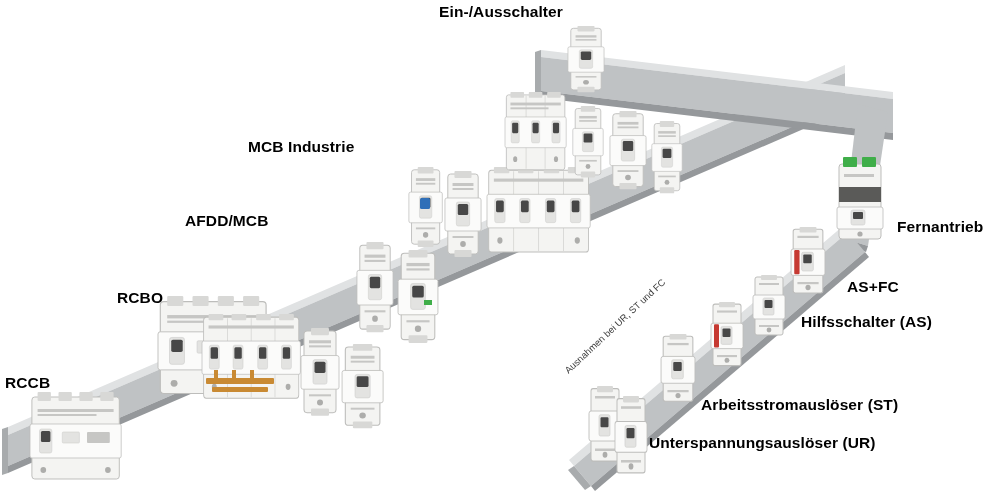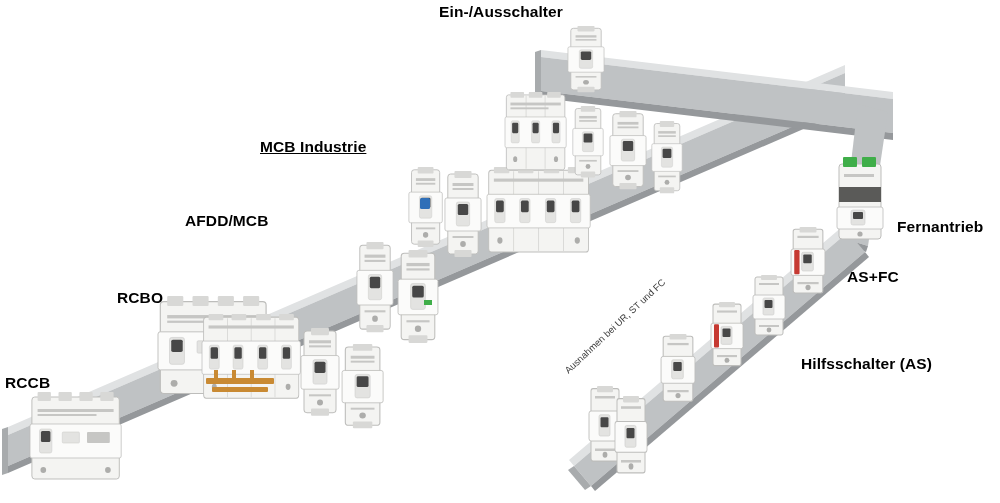--- a/index.html
+++ b/index.html
@@ -205,22 +205,24 @@
       <use href="#auxRed" transform="translate(790,227) scale(1.06,1.1)"></use>
       <use href="#aux" transform="translate(752,275)"></use>
       <use href="#auxRed" transform="translate(710,302) scale(1.0,1.06)"></use>
       <use href="#aux" transform="translate(660,334) scale(1.06,1.12)"></use>
       <use href="#aux" transform="translate(588,386) scale(1.0,1.25)"></use>
       <use href="#aux" transform="translate(614,396) scale(1.0,1.28)"></use>
     </g>
   </svg>
 
   <div class="lbl center" style="left:430px; top:3px; width:142px;">Ein-/Ausschalter</div>
-  <div class="lbl" style="left:260px; top:138px;text-decoration:underline;">MCB Industrie</div>
+  <div class="lbl" style="left:248px; top:138px;">MCB Industrie</div>
   <div class="lbl" style="left:185px; top:212px;">AFDD/MCB</div>
   <div class="lbl" style="left:117px; top:289px;text-align:center;">RCBO</div>
   <div class="lbl" style="left:5px; top:358px;margin-top:16px;">RCCB</div>
   <div class="lbl" style="left:897px; top:218px;text-align:right;">Fernantrieb</div>
-  <div class="lbl" style="left:847px; top:268px;text-align:center;">AS+FC</div>
-  <div class="lbl" style="left:801px; top:313px;margin-top:42px;">Hilfsschalter (AS)</div>
+  <div class="lbl" style="left:847px; top:278px;text-align:center;">AS+FC</div>
+  <div class="lbl" style="left:801px; top:313px;">Hilfsschalter (AS)</div>
+  <div class="lbl" style="left:701px; top:396px;">Arbeitsstromauslöser (ST)</div>
+  <div class="lbl" style="left:649px; top:434px;">Unterspannungsauslöser (UR)</div>
   <div class="note" style="left:566px; top:366px; transform:rotate(-43deg);">Ausnahmen bei UR, ST und FC</div>
 
 </div>
 
 </body></html>

